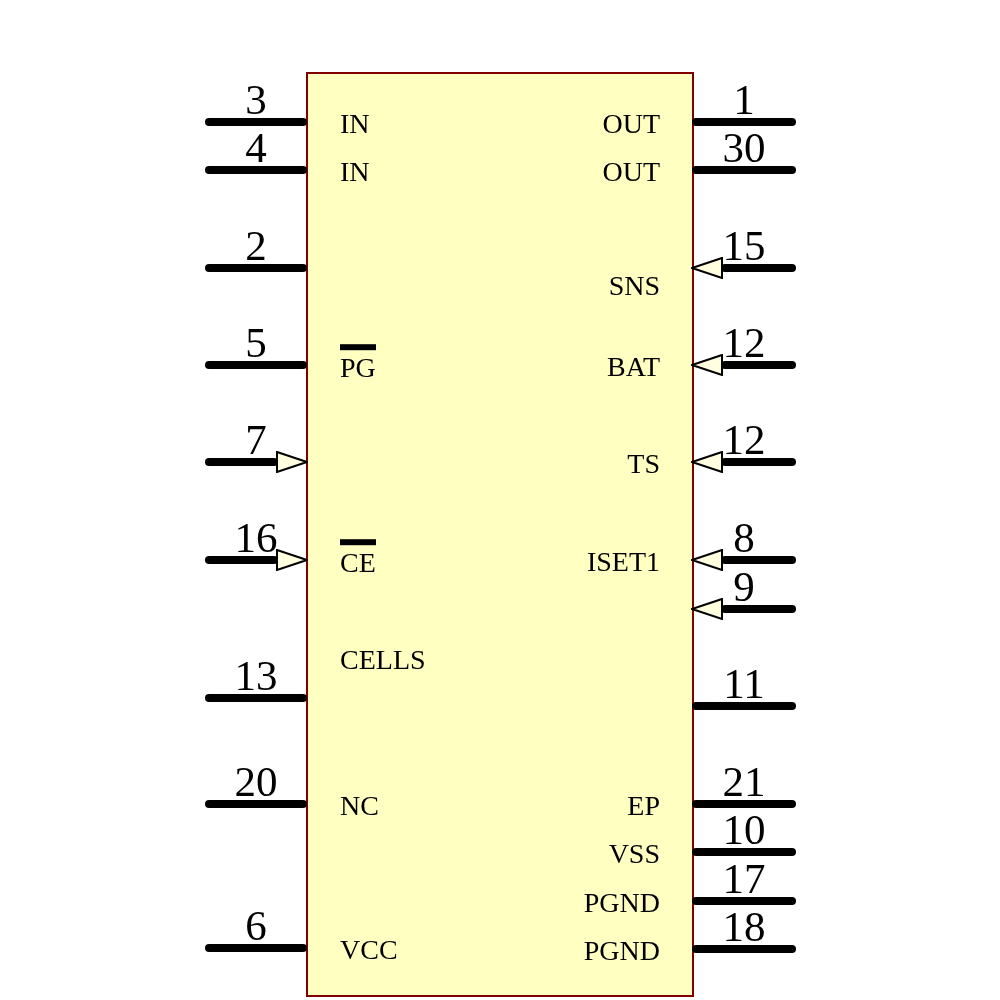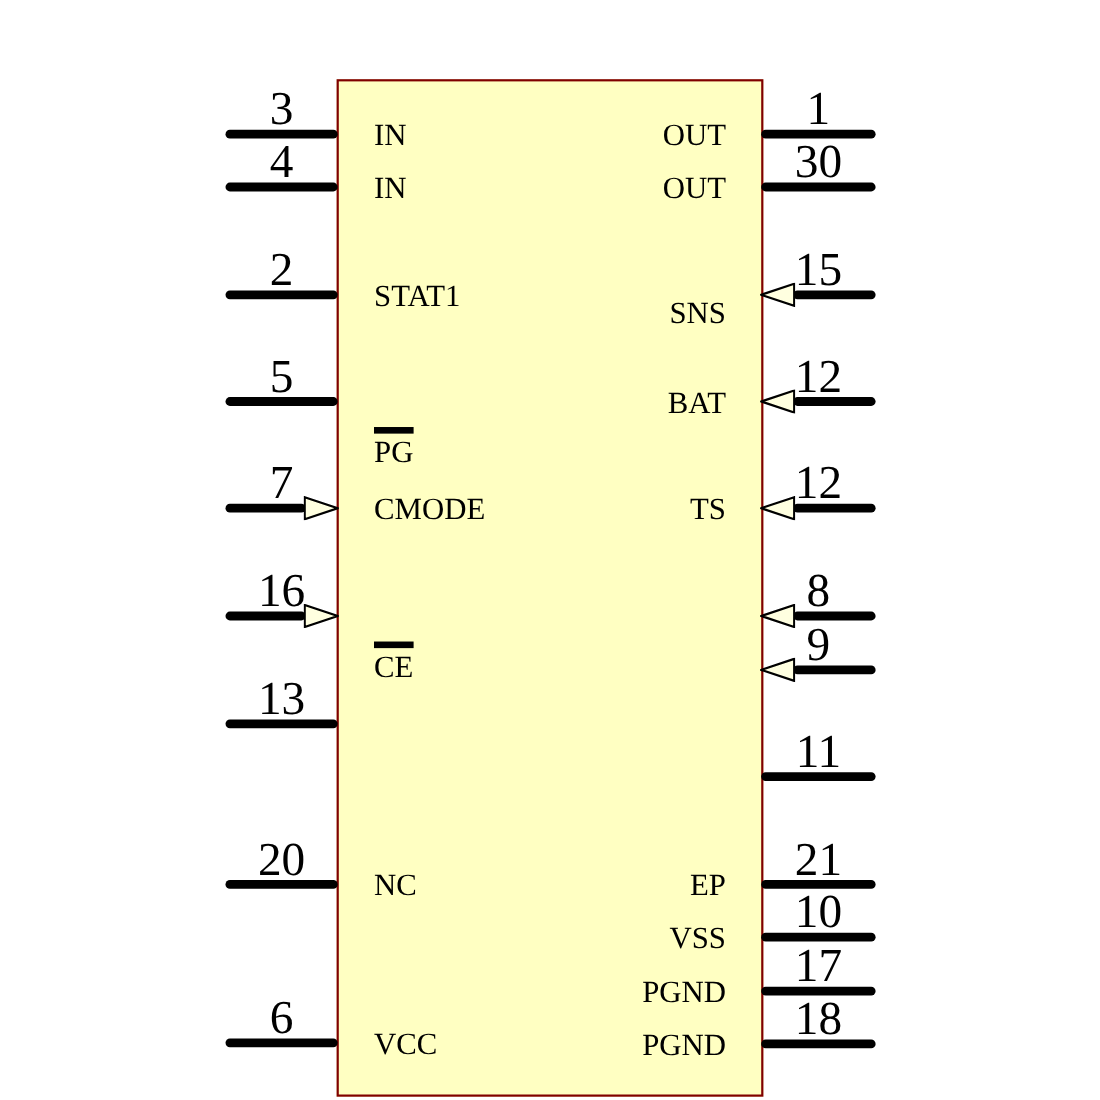--- a/index.html
+++ b/index.html
@@ -64,21 +64,21 @@
   
   .lbl {
     position: absolute;
     font-size: 28px;
     line-height: 1;
     white-space: nowrap;
     transform: translateY(-50%);
   }
   .lbl-left  { left: 340px; }
   .lbl-right { right: 340px; text-align: right; }
-  .lbl.has-over { transform: translateY(-60%); margin-top: 44px; }
+  .lbl.has-over { transform: translateY(-60%); }
   .overline {
     display: inline-block;
     border-top: 6px solid #000000;
     padding-top: 4px;
   }
 </style>
 </head>
 <body>
 
 <div class="canvas">
@@ -108,21 +108,21 @@
       <polygon points="1,1 31,11 1,21" fill="#FFFFE0" stroke="#000000" stroke-width="2"></polygon>
     </svg>
   </div>
   <div class="pin pin-left has-arrow" style="top:556px">
     <span class="num">16</span>
     <span class="line"></span>
     <svg class="arrow" width="32" height="22">
       <polygon points="1,1 31,11 1,21" fill="#FFFFE0" stroke="#000000" stroke-width="2"></polygon>
     </svg>
   </div>
-  <div class="pin pin-left" style="top:654px">
+  <div class="pin pin-left" style="top:694px">
     <span class="num">13</span>
     <span class="line"></span>
   </div>
   <div class="pin pin-left" style="top:800px">
     <span class="num">20</span>
     <span class="line"></span>
   </div>
   <div class="pin pin-left" style="top:944px">
     <span class="num">6</span>
     <span class="line"></span>
@@ -187,30 +187,30 @@
     <span class="num">17</span>
     <span class="line"></span>
   </div>
   <div class="pin pin-right" style="top:945px">
     <span class="num">18</span>
     <span class="line"></span>
   </div>
 
   <span class="lbl lbl-left" style="top:124px">IN</span>
   <span class="lbl lbl-left" style="top:172px">IN</span>
-  <span class="lbl lbl-left" style="top:270px">STAT1</span>
   <span class="lbl lbl-left has-over" style="top:367px"><span class="overline">PG</span></span>
-  <span class="lbl lbl-left" style="top:464px">CMODE</span>
   <span class="lbl lbl-left has-over" style="top:562px"><span class="overline">CE</span></span>
+  <span class="lbl lbl-left" style="top:660px">CELLS</span>
   <span class="lbl lbl-left" style="top:806px">NC</span>
   <span class="lbl lbl-left" style="top:950px">VCC</span>
 
   <span class="lbl lbl-right" style="top:124px">OUT</span>
   <span class="lbl lbl-right" style="top:172px">OUT</span>
   <span class="lbl lbl-right" style="top:286px">SNS</span>
   <span class="lbl lbl-right" style="top:367px">BAT</span>
   <span class="lbl lbl-right" style="top:464px">TS</span>
+  <span class="lbl lbl-right" style="top:562px">ISET1</span>
   <span class="lbl lbl-right" style="top:806px">EP</span>
   <span class="lbl lbl-right" style="top:854px">VSS</span>
   <span class="lbl lbl-right" style="top:903px">PGND</span>
   <span class="lbl lbl-right" style="top:951px">PGND</span>
 
 </div>
 
 </body></html>

